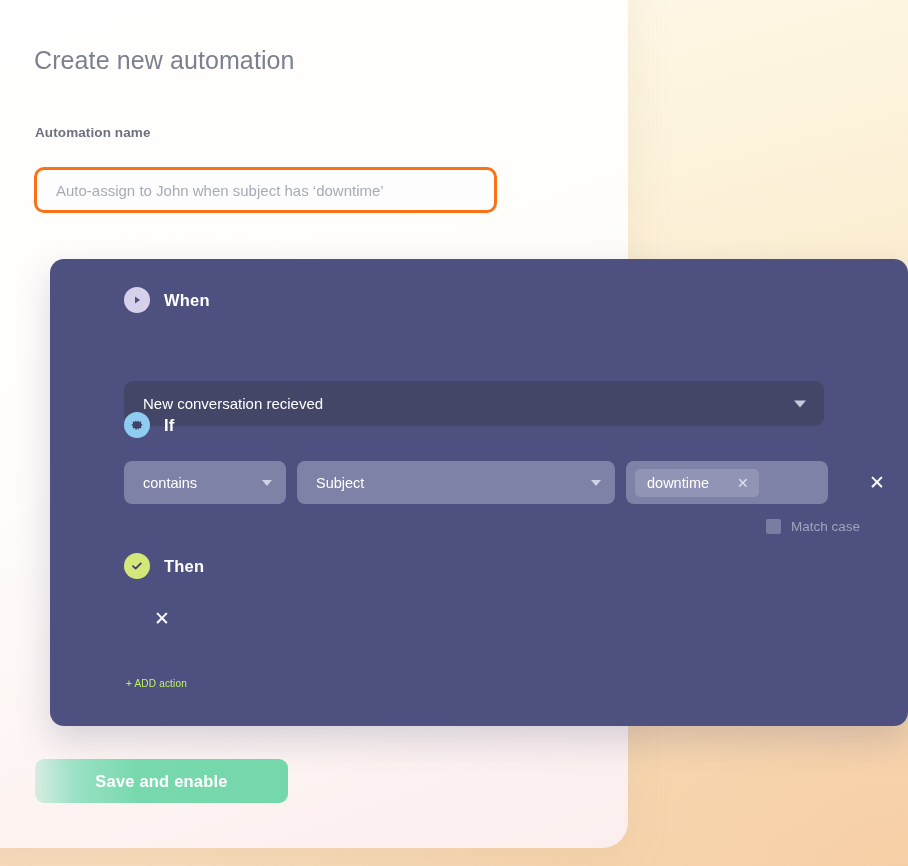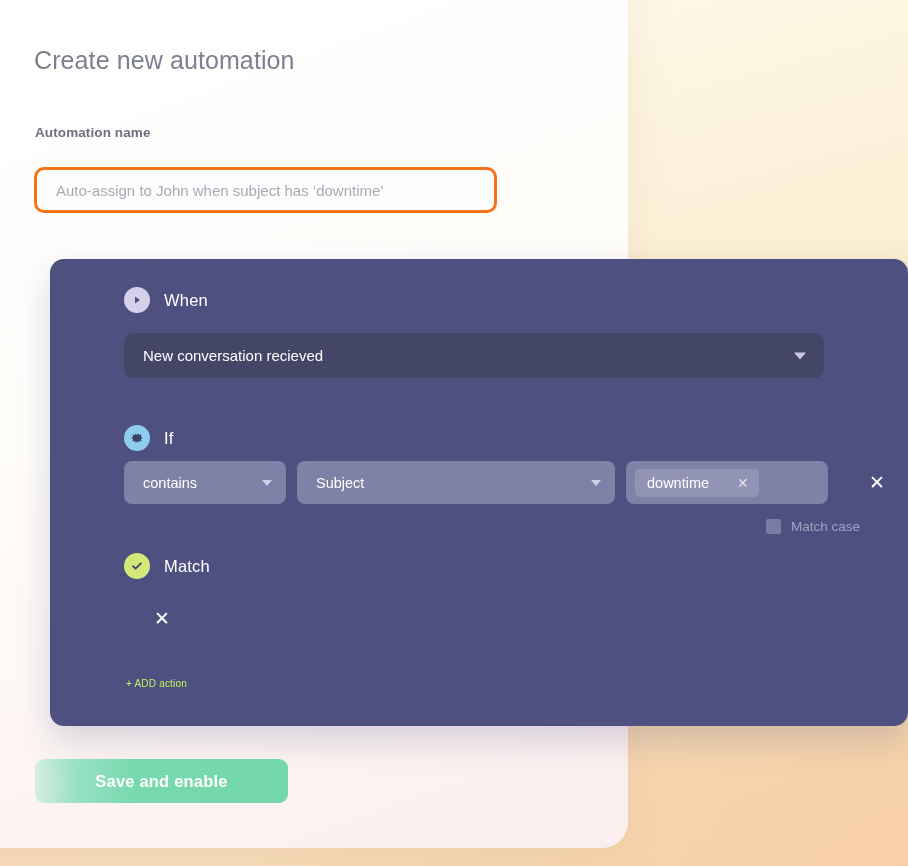--- a/index.html
+++ b/index.html
@@ -120,27 +120,27 @@
     height: 26px;
     border-radius: 50%;
     display: flex;
     align-items: center;
     justify-content: center;
     flex: 0 0 auto;
   }
   .section-head .badge svg { display: block; }
   .section-title {
     font-size: 16.5px;
-    font-weight: 400;
+    font-weight: 700;
     color: #ffffff;
     letter-spacing: 0.2px;
   }
 
   .head-when { top: 28px; }
-  .head-if   { top: 166px; }
+  .head-if   { top: 153px; }
   .head-then { top: 294px; }
 
   .row {
     position: absolute;
     left: 74px;
     display: flex;
     align-items: center;
     gap: 11px;
   }
   .row-when { top: 74px; }
@@ -170,20 +170,21 @@
     border-top: 6px solid #cfd2e6;
   }
 
   
   .select-trigger {
     width: 700px;
     background: #434667;
     border-radius: 9px;
     height: 45px;
     font-size: 15px;
+    margin-top: 48px;
   }
   .select-trigger .caret {
     right: 18px;
     border-left: 6.5px solid transparent;
     border-right: 6.5px solid transparent;
     border-top: 7px solid #c8cbe0;
   }
 
   
   .select-light {
@@ -353,21 +354,21 @@
     <span class="checkbox"></span>
     <span class="match-label">Match case</span>
   </div>
 
   <div class="section-head head-then">
     <span class="badge" style="background:#d4e87a;">
       <svg width="14" height="14" viewBox="0 0 16 16">
         <path d="M3.4 8.2 L6.4 11 L12.4 5" stroke="#3f4267" stroke-width="2.1" fill="none" stroke-linecap="round" stroke-linejoin="round"></path>
       </svg>
     </span>
-    <span class="section-title">Match</span>
+    <span class="section-title">Then</span>
   </div>
 
   <div class="row row-then">
     <div class="row-remove">✕</div>
   </div>
 
   <div class="add-action">+ ADD action</div>
 </div>
 
 <button class="save-btn">Save and enable</button>

